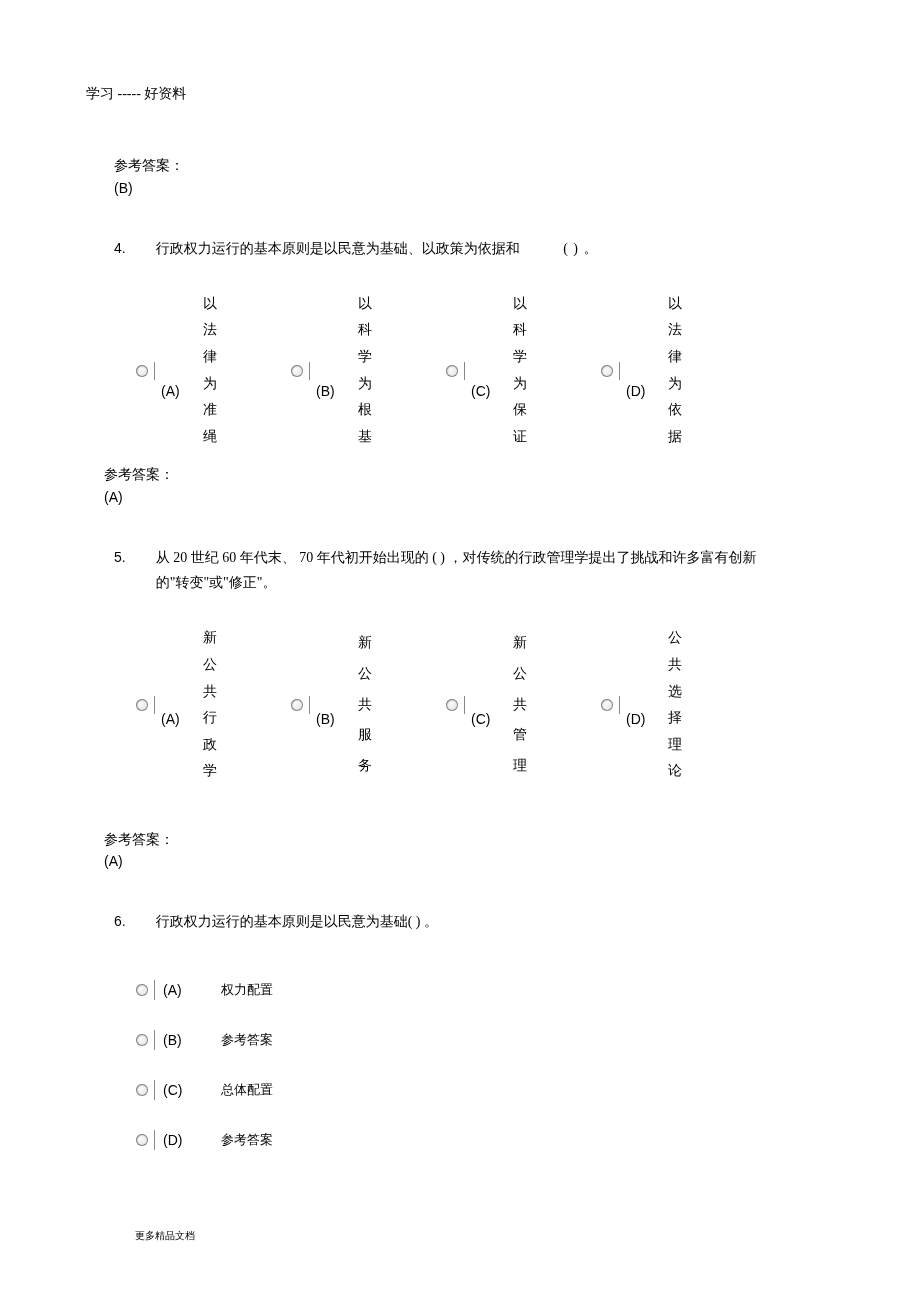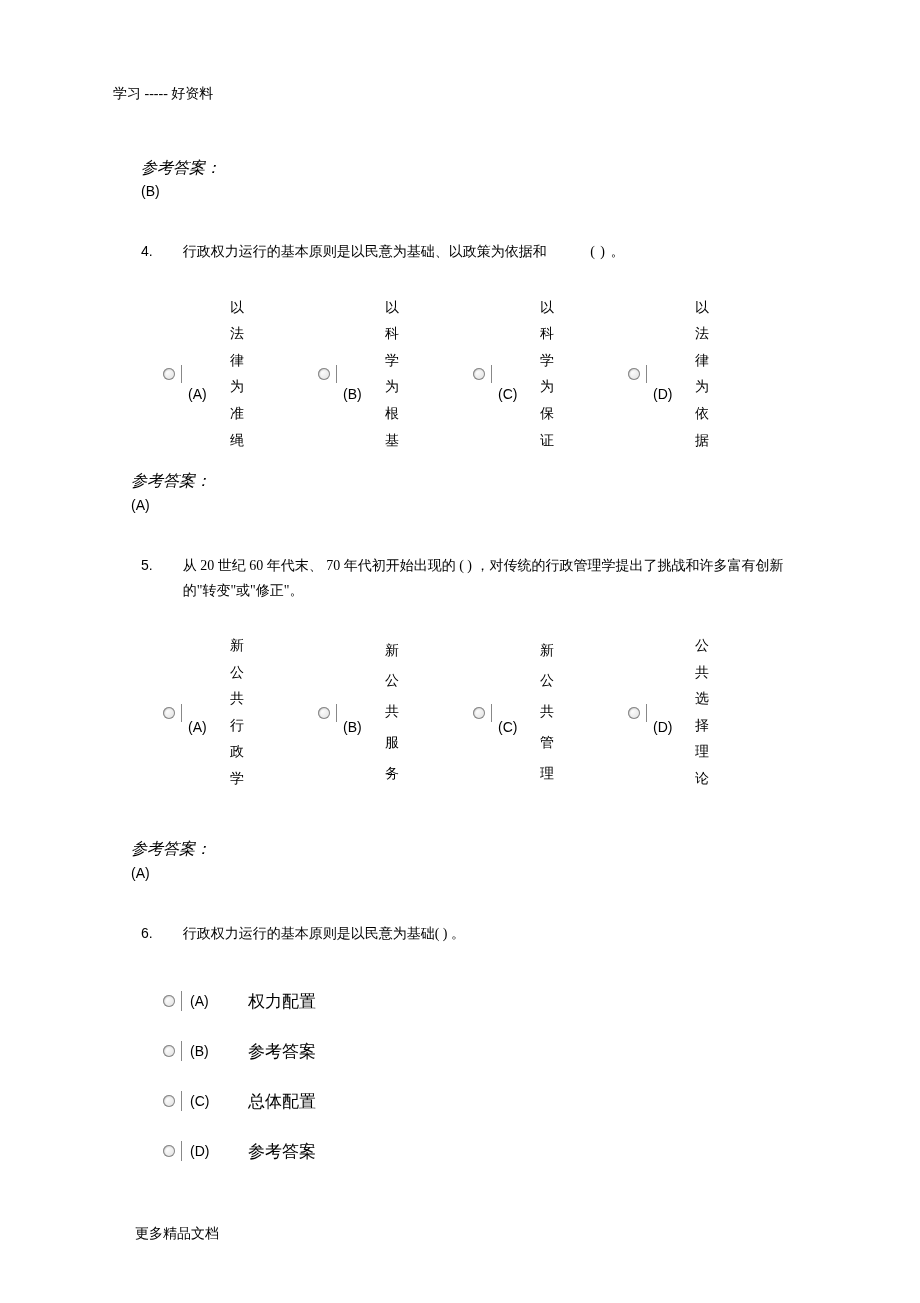--- a/index.html
+++ b/index.html
@@ -7,31 +7,30 @@
     padding: 0;
     background: #fff;
     font-family: "SimSun", "宋体", serif;
     font-size: 14px;
     color: #000;
     width: 920px;
     height: 1303px;
     position: relative;
   }
   .page {
-    padding: 85px 130px 40px 113px;
+    padding: 85px 130px 40px 86px;
   }
   .header-text {
     font-size: 14px;
     margin-bottom: 50px;
   }
   .ans-label {
     margin-left: 28px;
-    font-size: 16px;
+    font-size: 14px;
     line-height: 1.9;
-    font-style: italic;
   }
   .ans-value {
     margin-left: 28px;
     font-family: Arial, sans-serif;
     font-size: 14px;
     margin-bottom: 40px;
   }
   .question {
     margin-left: 28px;
     margin-bottom: 30px;
@@ -104,28 +103,28 @@
     height: 50px;
   }
   .row-vert .bar { height: 20px; }
   .row-vert .let2 {
     font-family: Arial, sans-serif;
     font-size: 14px;
     width: 40px;
     margin-left: 2px;
   }
   .row-vert .opt-txt {
-    font-size: 17px;
+    font-size: 13px;
     margin-left: 18px;
   }
   .footer {
     position: absolute;
     left: 135px;
     bottom: 60px;
-    font-size: 14px;
+    font-size: 10px;
   }
   .paren { letter-spacing: 1px; margin-left: 40px; }
 </style>
 </head>
 <body>
 
 <div class="page">
   <div class="header-text">学习 ----- 好资料</div>
 
   <div class="ans-label">参考答案：</div>

